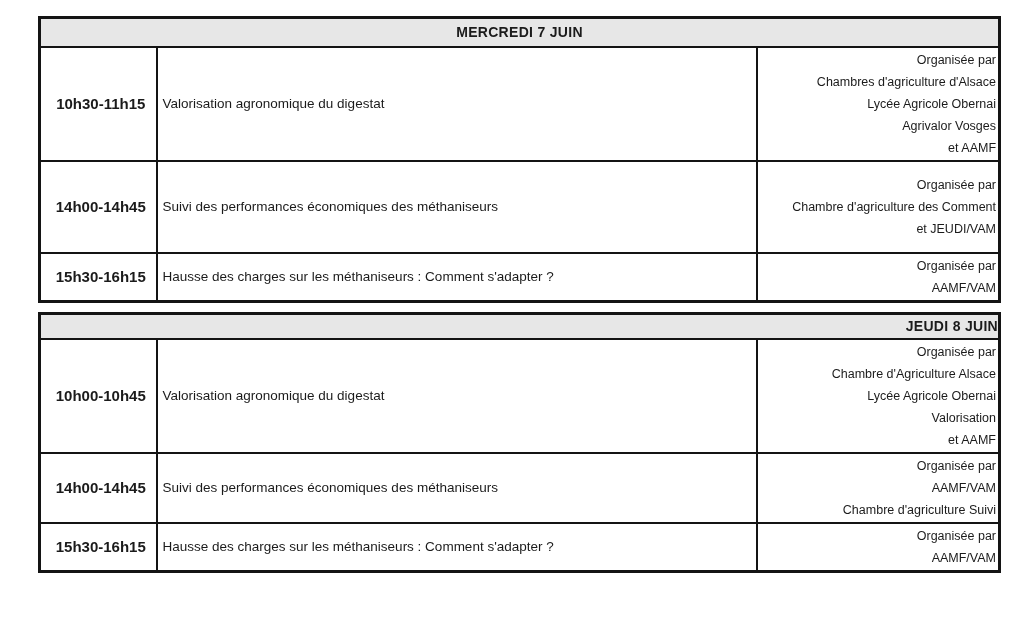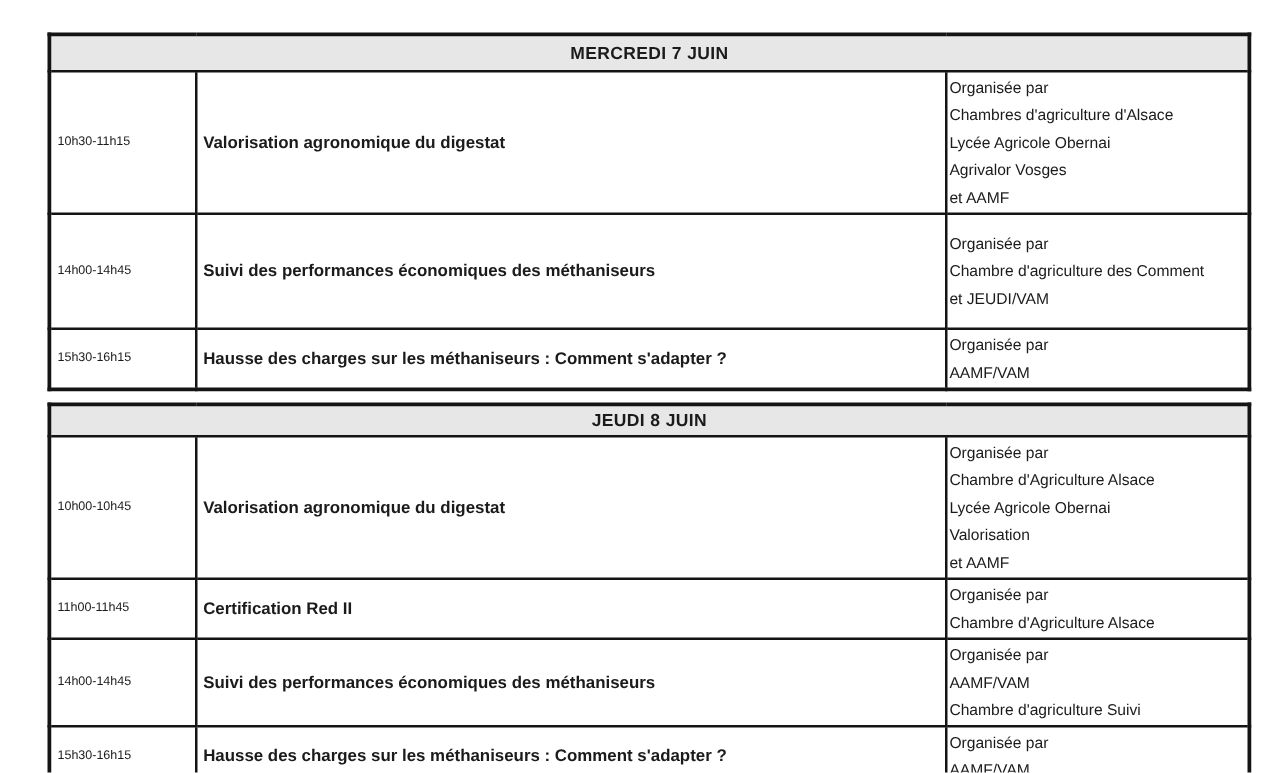--- a/index.html
+++ b/index.html
@@ -12,21 +12,20 @@
   }
   .page { position: relative; width: 1024px; height: 618px; }
 
   table.sched {
     position: absolute;
     left: 38px;
     width: 960px;
     border-collapse: collapse;
     table-layout: fixed;
     border: 3px solid var(--border, #141414);
-    margin-top: 10px;
   }
   #table-1 { top: 16px; }
   #table-2 { top: 312px; }
 
   col.c-time    { width: 117px; }
   col.c-session { width: 600px; }
   col.c-org     { width: 243px; }
 
   .sched th, .sched td {
     border: 2px solid var(--border, #141414);
@@ -34,37 +33,37 @@
   }
 
   th.day {
     height: 29px;
     background: var(--header_bg, #e7e7e7);
     font-size: 14px;
     font-weight: bold;
     text-align: center;
     letter-spacing: 0.3px;
   }
-  #table-2 th.day { height: 25px; }
+  #table-2 th.day { height: 25px; text-align: right; }
 
   td.time {
-    font-size: 10px;
-    font-weight: normal;
+    font-size: 15px;
+    font-weight: bold;
     padding-left: 5px;
-    text-align: left;
+    text-align: center;
     white-space: nowrap;
   }
   td.session {
     font-size: 13.5px;
-    font-weight: bold;
+    font-weight: normal;
     padding-left: 5px;
     text-align: left;
   }
   td.org {
-    text-align: left;
+    text-align: right;
     font-size: 12.5px;
     line-height: 22px;
     padding: 1px 2px;
   }
   .org-label { font-weight: normal; }
   .org-name  { font-weight: normal; }
 
   
   tr.rh-112 { height: 112px; }
   tr.rh-92  { height: 92px;  }
@@ -138,28 +137,20 @@
         <td class="time">10h00-10h45</td>
         <td class="session">Valorisation agronomique du digestat</td>
         <td class="org">
           <div class="org-label">Organisée par</div>
           <div class="org-name">Chambre d'Agriculture Alsace</div>
           <div class="org-name">Lycée Agricole Obernai</div>
           <div class="org-name">Valorisation</div>
           <div class="org-name">et AAMF</div>
         </td>
       </tr>
-      <tr class="rh-42">
-        <td class="time">11h00-11h45</td>
-        <td class="session">Certification Red II</td>
-        <td class="org">
-          <div class="org-label">Organisée par</div>
-          <div class="org-name">Chambre d'Agriculture Alsace</div>
-        </td>
-      </tr>
       <tr class="rh-68">
         <td class="time">14h00-14h45</td>
         <td class="session">Suivi des performances économiques des méthaniseurs</td>
         <td class="org">
           <div class="org-label">Organisée par</div>
           <div class="org-name">AAMF/VAM</div>
           <div class="org-name">Chambre d'agriculture Suivi</div>
         </td>
       </tr>
       <tr class="rh-44">

